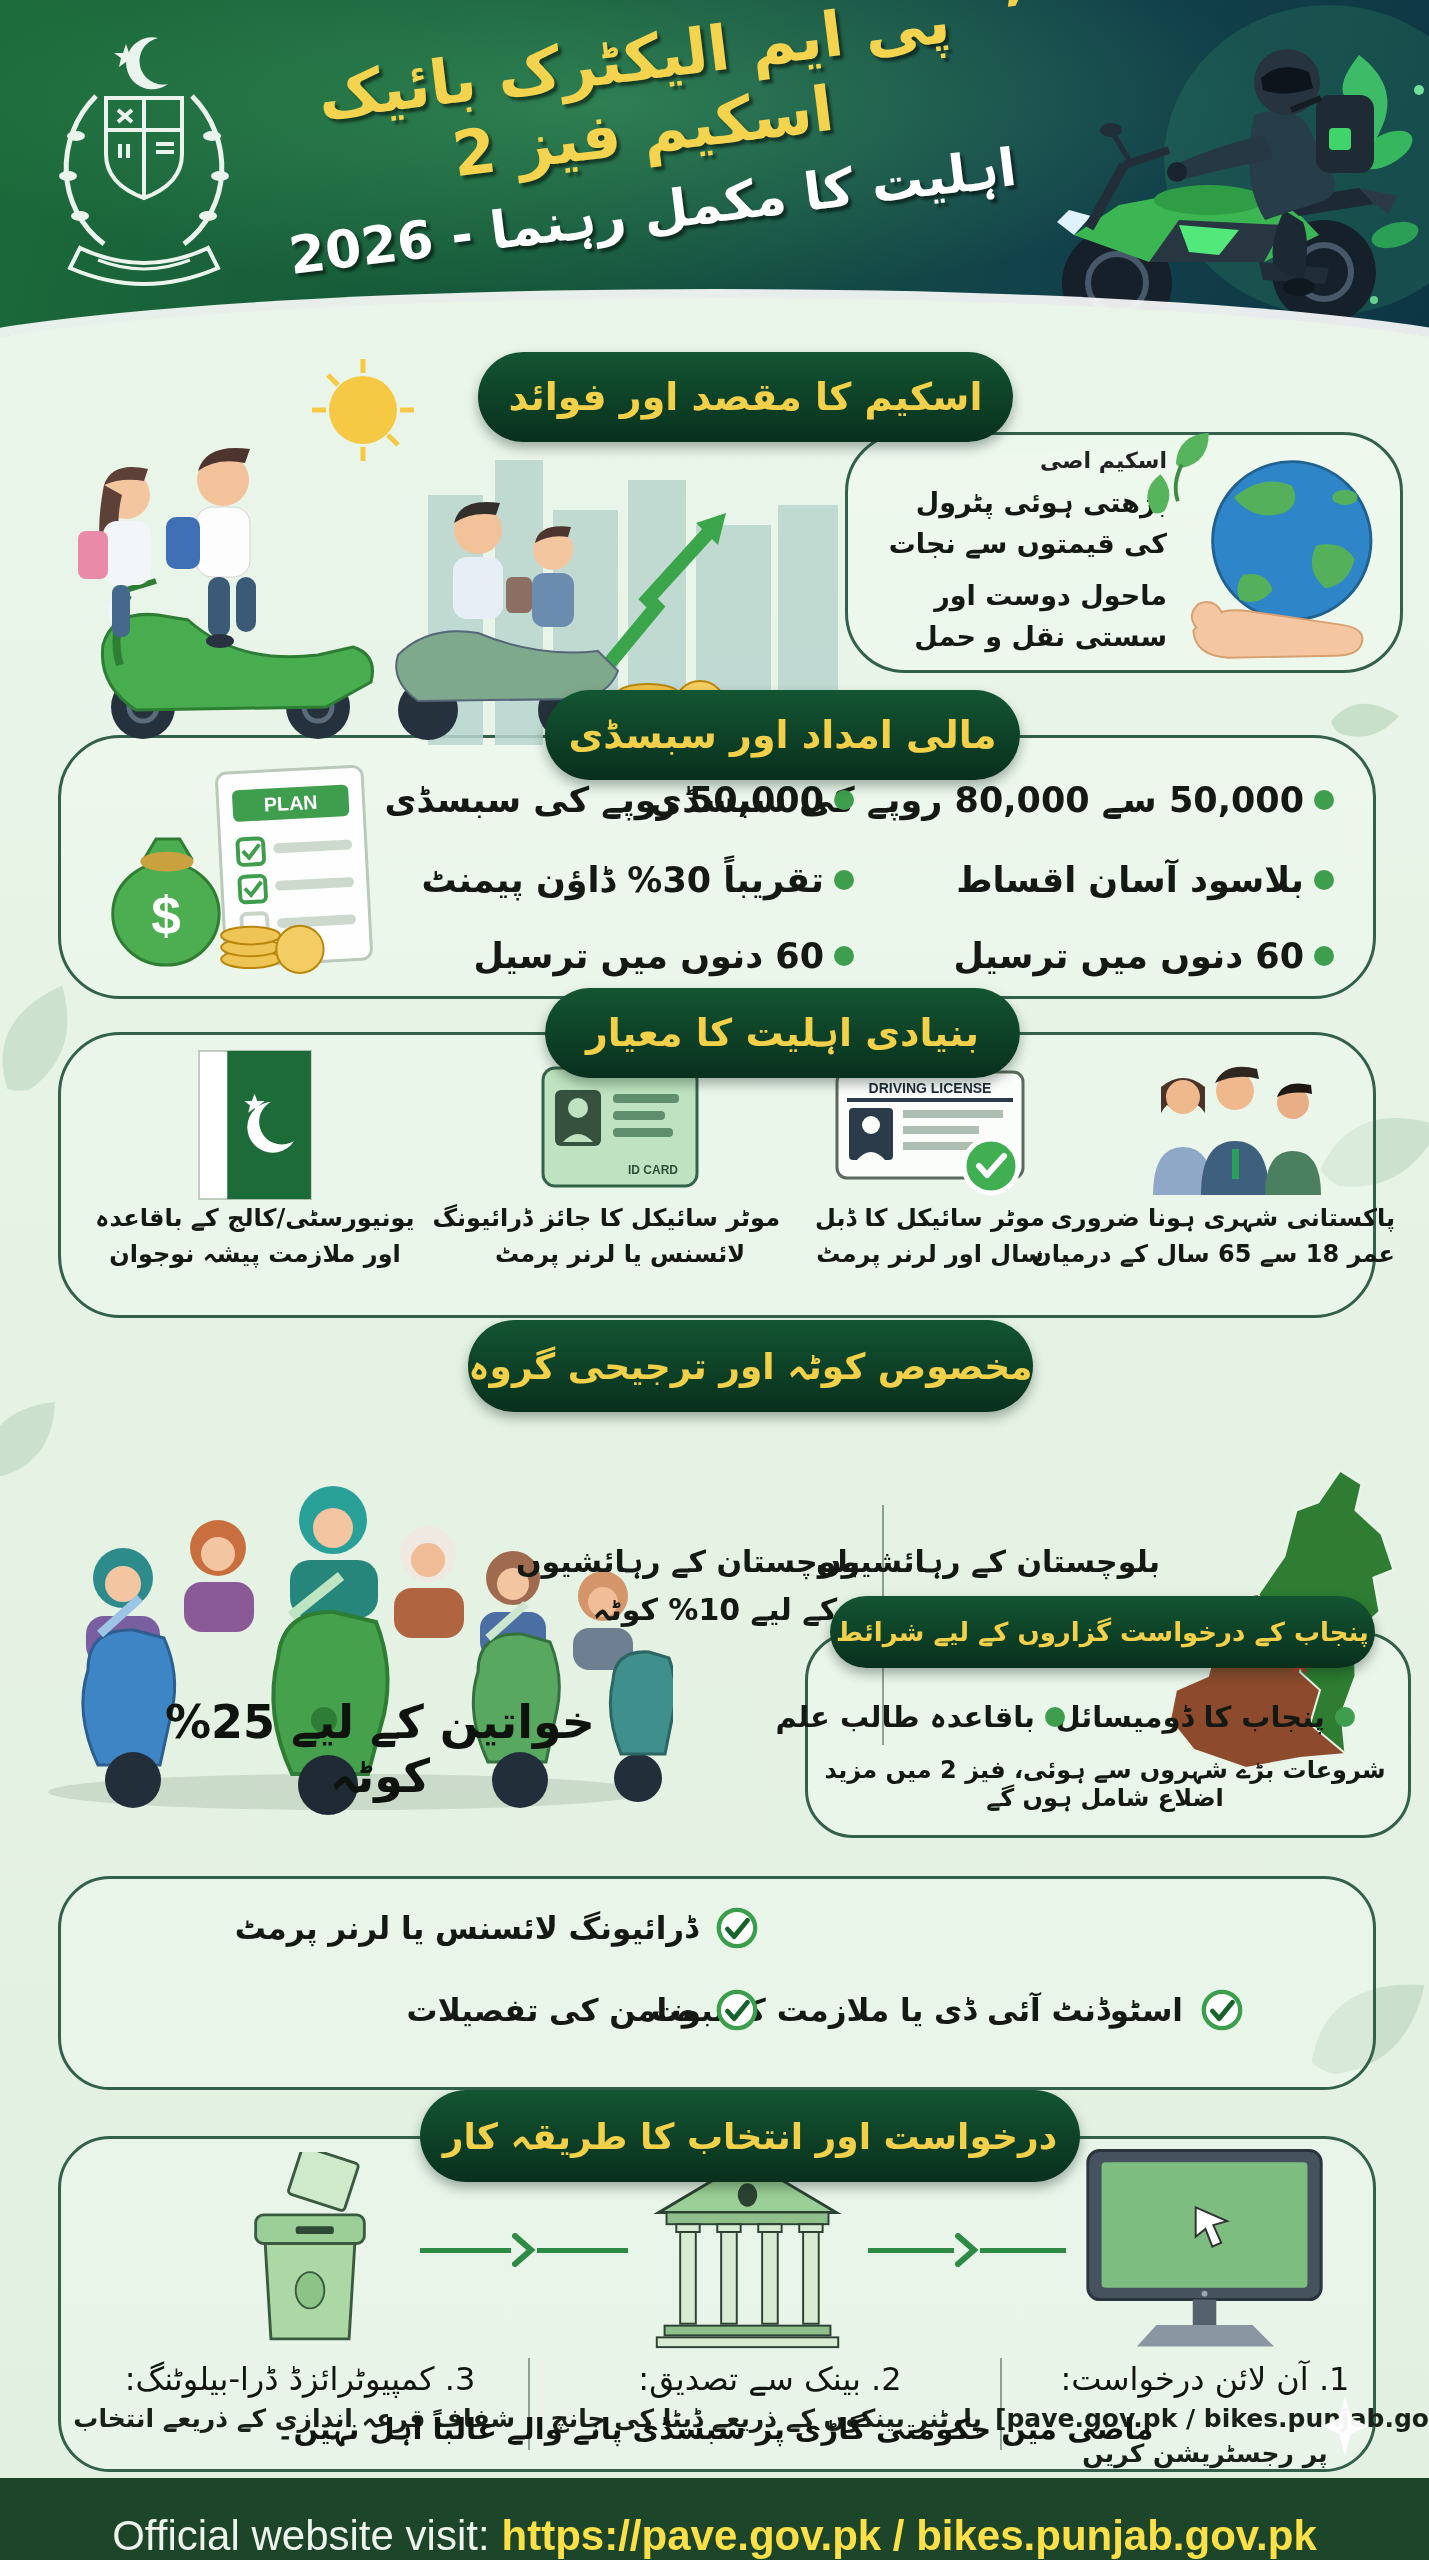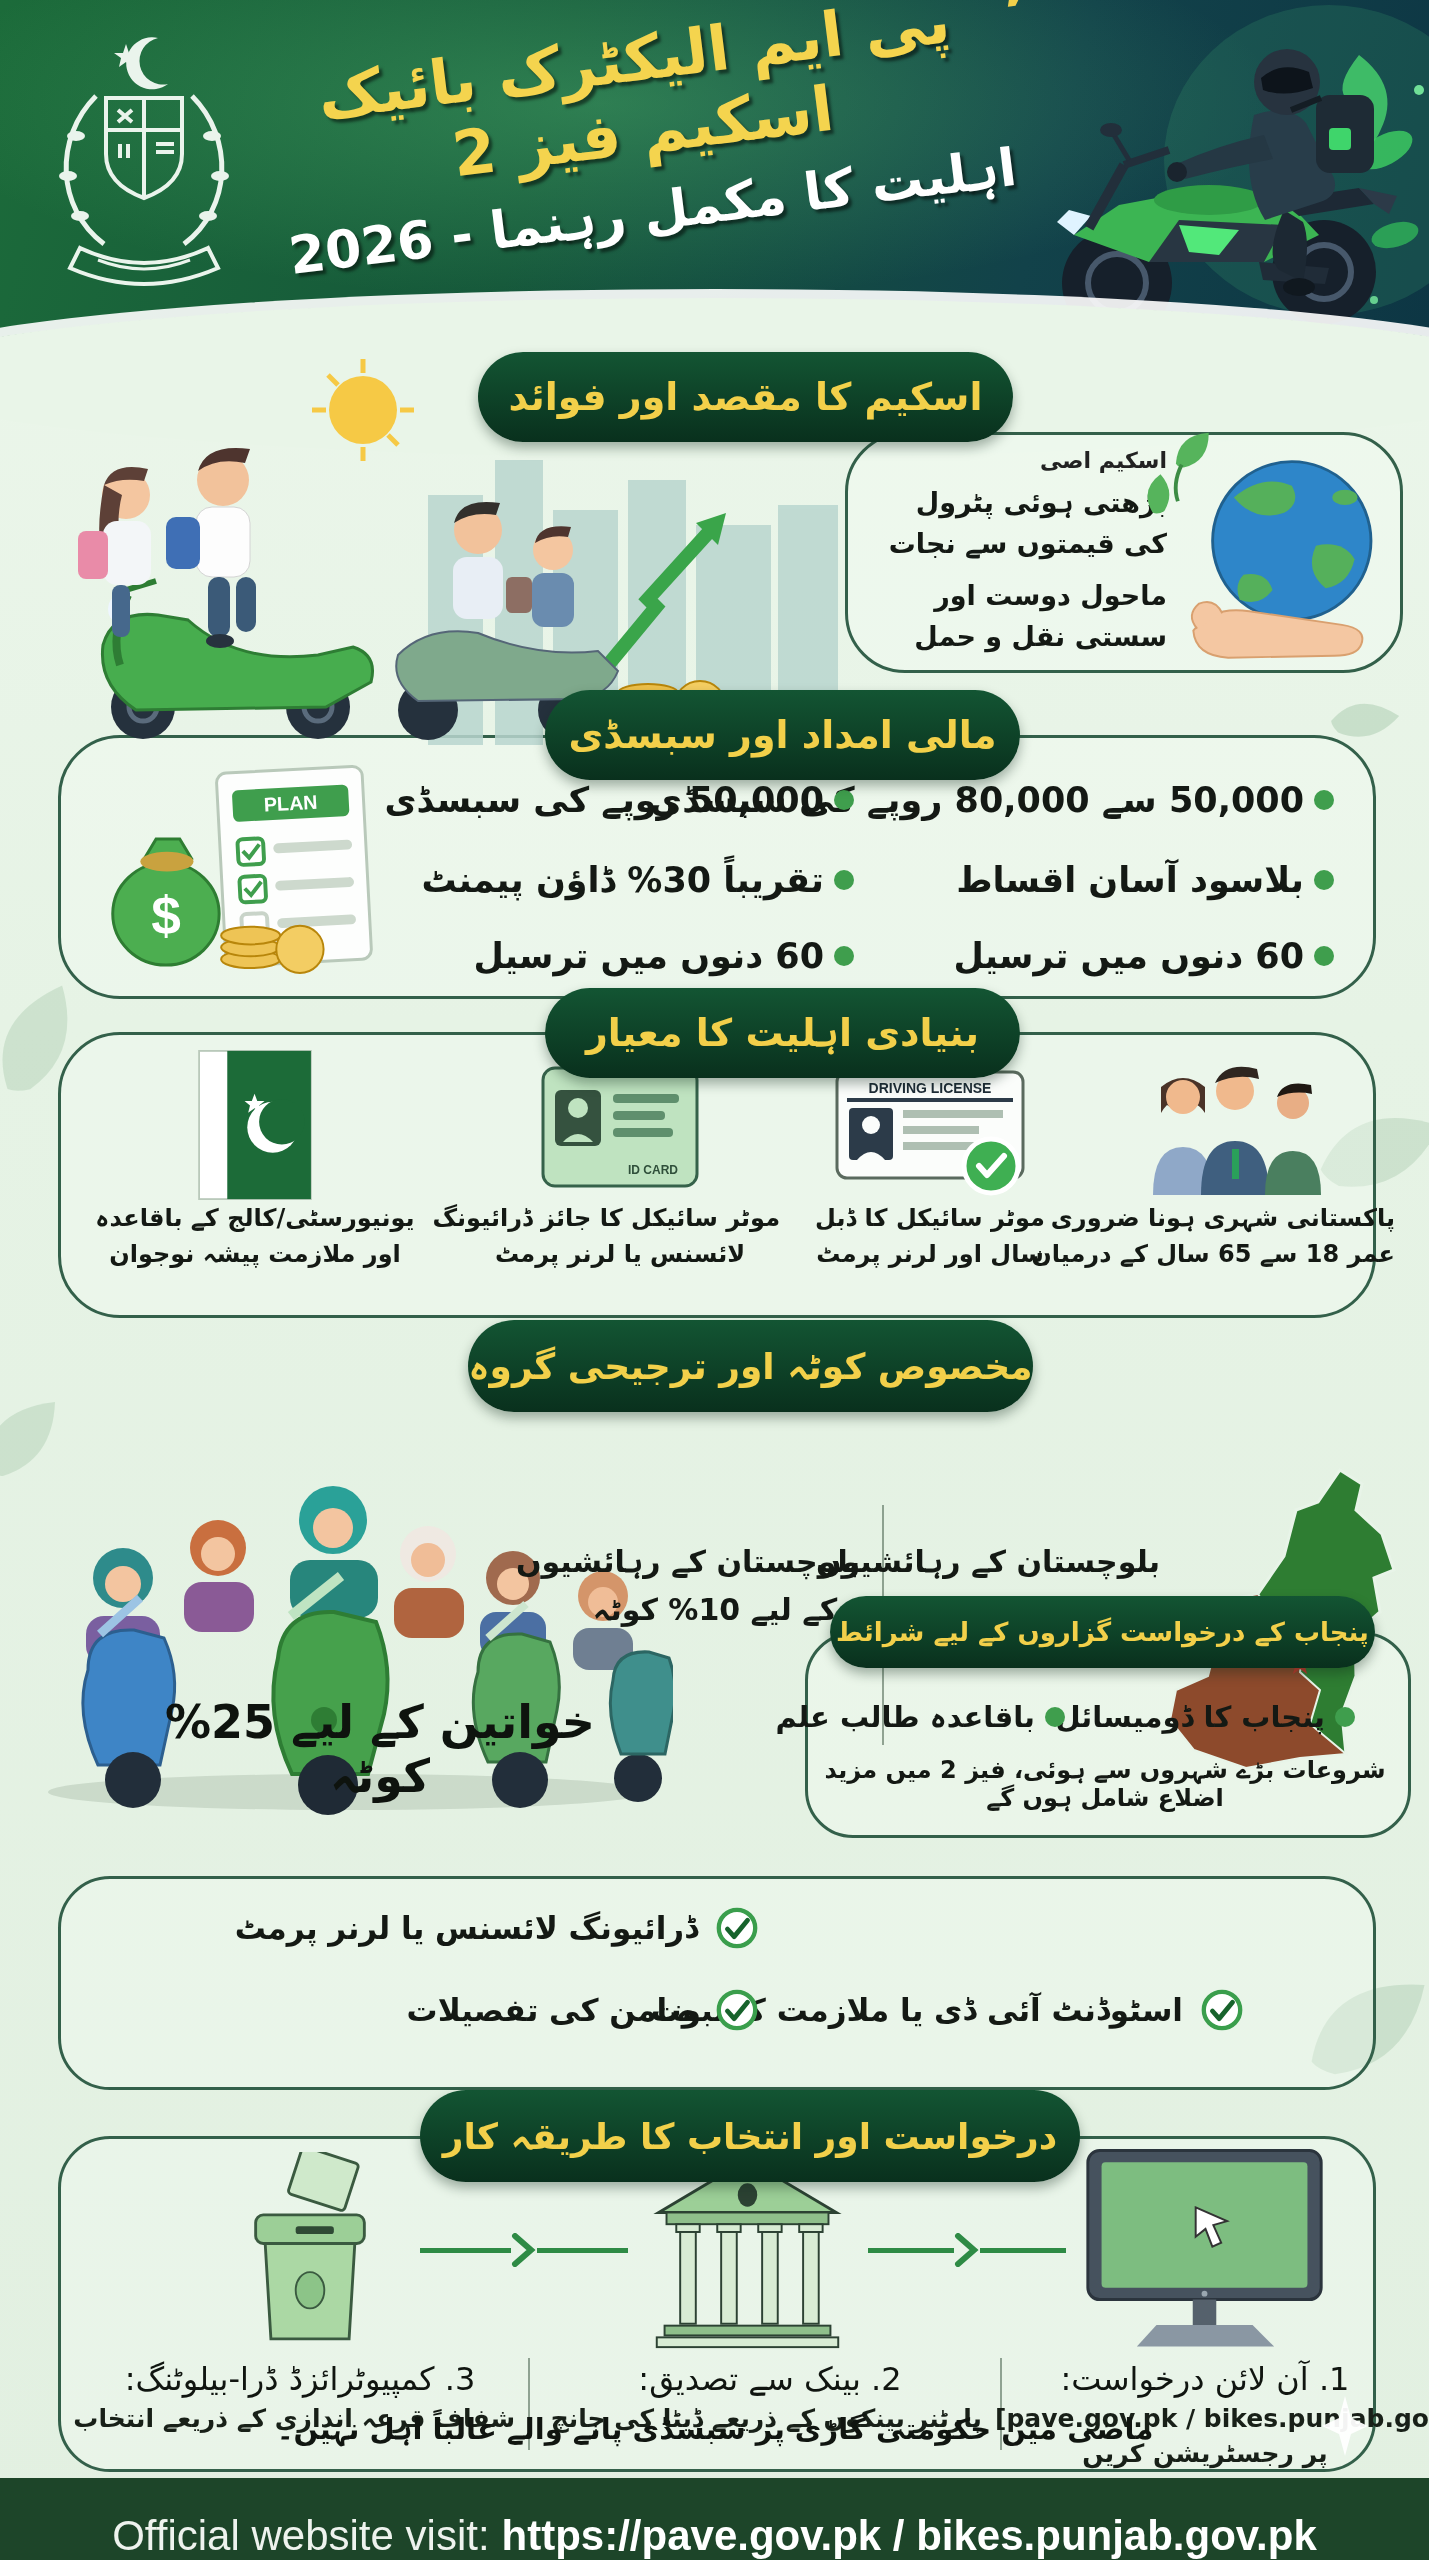--- a/index.html
+++ b/index.html
@@ -520,16 +520,16 @@
   </div>
 
   <div class="abs u" style="left:200px;top:2412px;width:1030px;text-align:center;font-size:29px;font-weight:bold;color:#101510;z-index:5;">ماضی میں حکومتی گاڑی پر سبسڈی پانے والے غالباً اہل نہیں۔</div>
 
   <svg class="abs" style="left:1322px;top:2396px;z-index:8;" width="46" height="60" viewBox="0 0 46 60">
     <polygon points="23,0 29,22 46,30 29,38 23,60 17,38 0,30 17,22" fill="#ffffff" opacity=".95"></polygon>
   </svg>
 
   <div class="abs" style="left:0;top:2478px;width:1429px;height:82px;background:#1d4529;display:flex;align-items:flex-end;justify-content:center;z-index:6;">
     <span style="color:#eef3ee;font-size:42px;font-family:'Liberation Sans',sans-serif;margin-right:12px;">Official website visit: </span>
-    <span style="color:#ffffff;font-size:42px;font-weight:bold;font-family:'Liberation Sans',sans-serif;">https://pave.gov.pk / bikes.punjab.gov.pk</span>
+    <span style="color:#fde047;font-size:42px;font-weight:bold;font-family:'Liberation Sans',sans-serif;">https://pave.gov.pk / bikes.punjab.gov.pk</span>
   </div>
 
 </div>
 
 </body></html>

